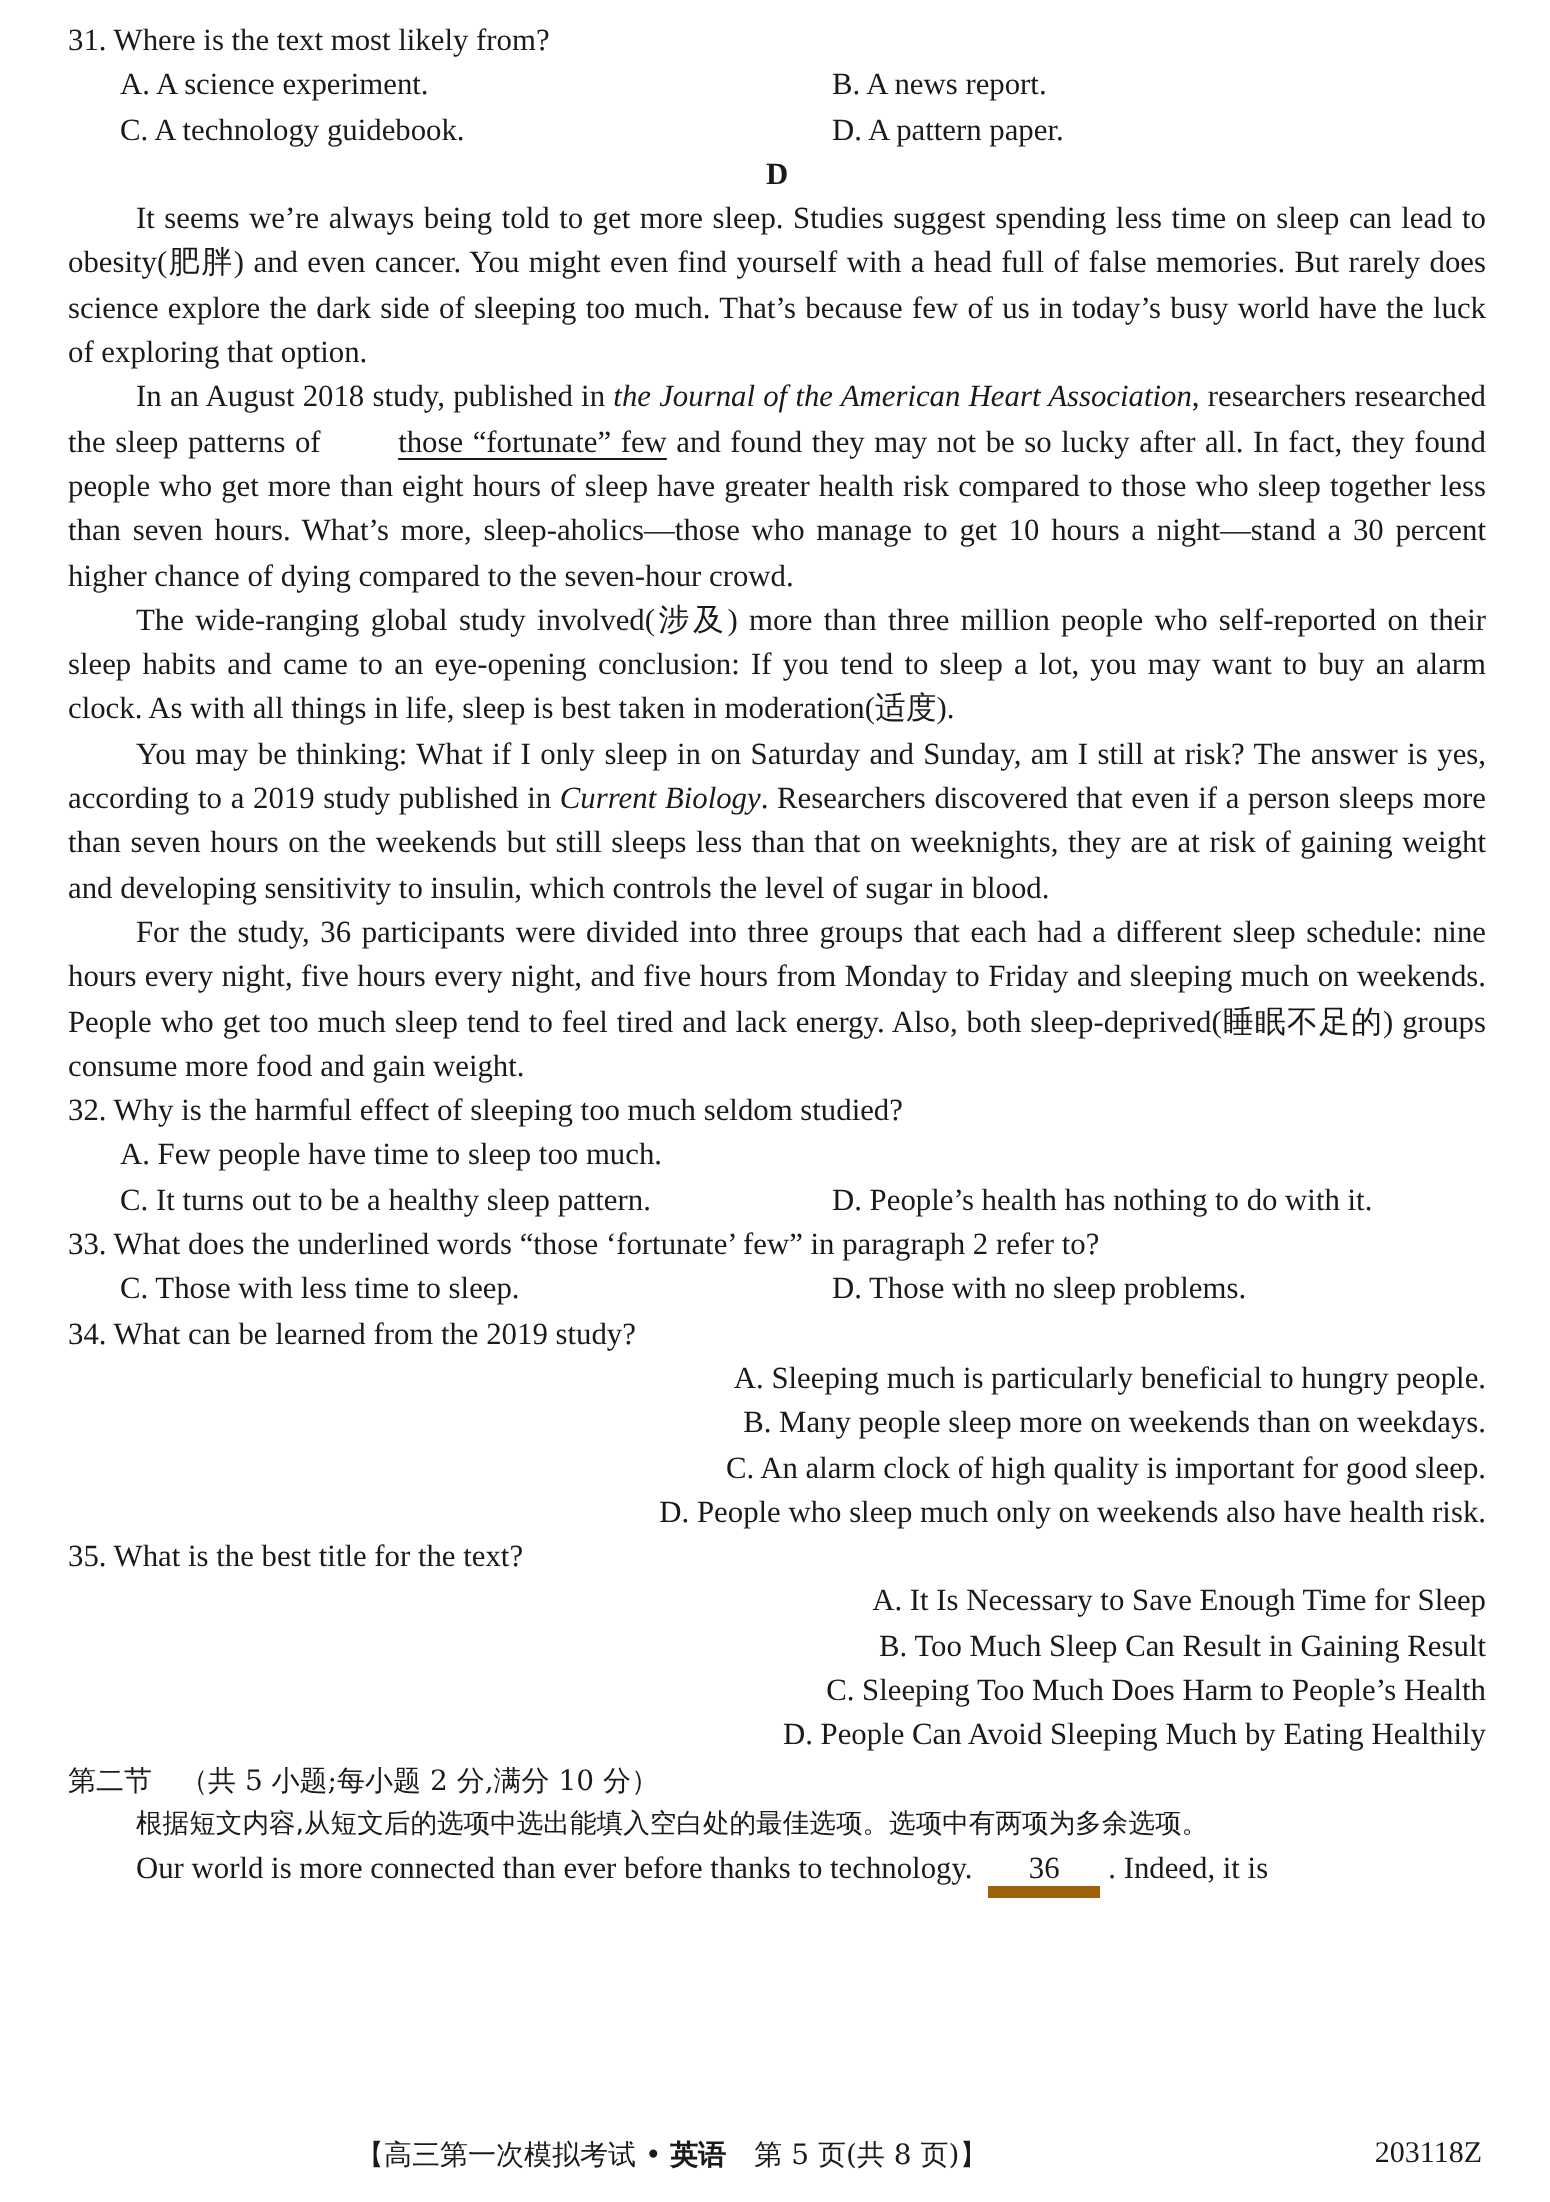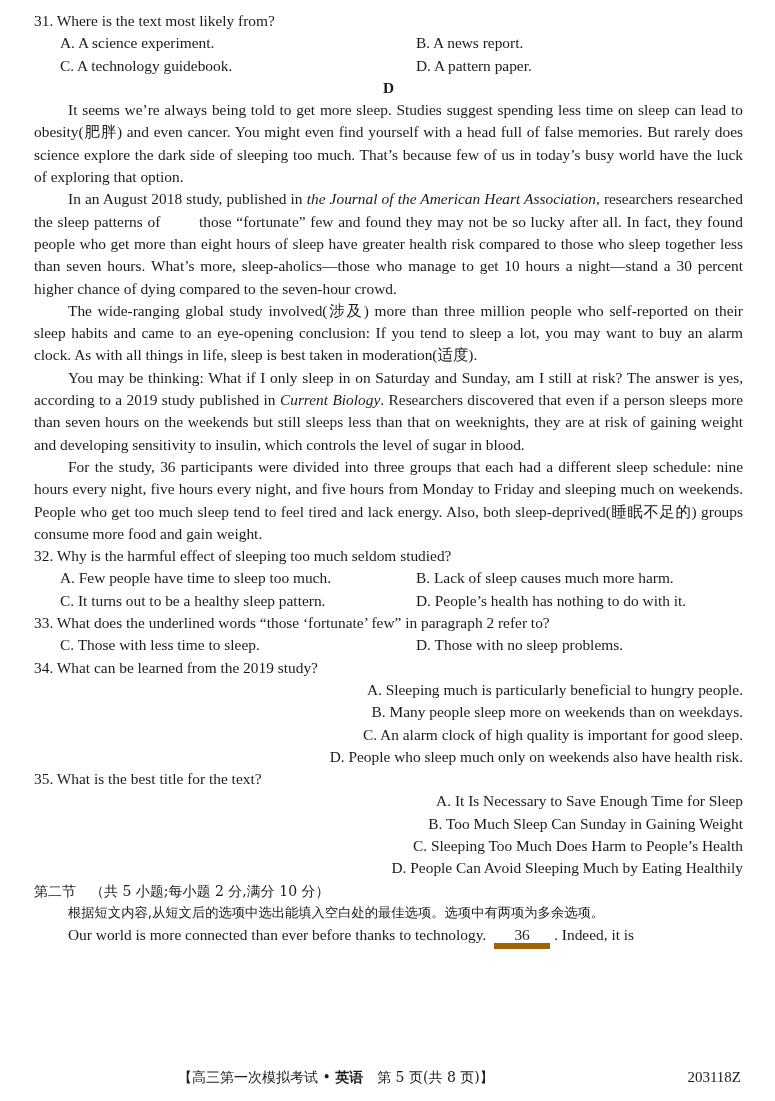--- a/index.html
+++ b/index.html
@@ -11,21 +11,21 @@
   .page { position: absolute; left: 34px; top: 10px; width: 709px; }
   .line { height: 22.3px; line-height: 22.3px; white-space: nowrap; }
   .q { }
   .opt-row { display: flex; padding-left: 26px; height: 22.3px; line-height: 22.3px; }
   .opt-row .col1 { width: 356px; white-space: nowrap; }
   .opt-row .col2 { white-space: nowrap; }
   .opt-single { padding-left: 26px; height: 22.3px; line-height: 22.3px; white-space: nowrap; text-align: right; }
   .sec-title { text-align: center; font-weight: bold; height: 22.3px; line-height: 22.3px; }
   .para { text-align: justify; line-height: 22.3px; margin: 0; }
   .indent { display: inline-block; width: 34px; }
-  .underline { text-underline-offset: 3px; margin-left: 34px; }
+  .underline { text-decoration: underline; text-underline-offset: 3px; margin-left: 34px; }
   i { font-style: italic; }
   .section2 { height: 22.3px; line-height: 22.3px; white-space: nowrap; font-family: "DejaVu Serif", serif; font-size: 14px; }
   .instr { padding-left: 34px; height: 22.3px; line-height: 22.3px; white-space: nowrap; font-family: "DejaVu Sans", sans-serif; font-size: 13.3px; }
   .last-line { padding-left: 34px; height: 22.3px; line-height: 22.3px; white-space: nowrap; }
   .blank { display: inline-block; width: 56px; border-bottom: 6px solid #a16207; text-align: center; line-height: 16px; margin: 0 4px; }
   .footer { position: absolute; top: 1069px; left: 0; width: 775px; height: 22px; }
   .footer-center { position: absolute; left: 178px; top: 0; font-family: "DejaVu Serif", serif; font-size: 14px; white-space: nowrap; }
   .footer-center b { font-family: Liberation Sans, sans-serif; font-weight: bold; }
   .footer-code { position: absolute; right: 34px; top: 0; font-size: 15px; }
 </style>
@@ -48,42 +48,41 @@
 
   <p class="para"><span class="indent"></span><span>It seems we’re always being told to get more sleep. Studies suggest spending less time on sleep can lead to obesity(肥胖) and even cancer. You might even find yourself with a head full of false memories. But rarely does science explore the dark side of sleeping too much. That’s because few of us in today’s busy world have the luck of exploring that option.</span></p>
   <p class="para"><span class="indent"></span><span>In an August 2018 study, published in </span><i>the Journal of the American Heart Association</i><span>, researchers researched the sleep patterns of </span><span class="underline">those “fortunate” few</span><span> and found they may not be so lucky after all. In fact, they found people who get more than eight hours of sleep have greater health risk compared to those who sleep together less than seven hours. What’s more, sleep-aholics—those who manage to get 10 hours a night—stand a 30 percent higher chance of dying compared to the seven-hour crowd.</span></p>
   <p class="para"><span class="indent"></span><span>The wide-ranging global study involved(涉及) more than three million people who self-reported on their sleep habits and came to an eye-opening conclusion: If you tend to sleep a lot, you may want to buy an alarm clock. As with all things in life, sleep is best taken in moderation(适度).</span></p>
   <p class="para"><span class="indent"></span><span>You may be thinking: What if I only sleep in on Saturday and Sunday, am I still at risk? The answer is yes, according to a 2019 study published in </span><i>Current Biology</i><span>. Researchers discovered that even if a person sleeps more than seven hours on the weekends but still sleeps less than that on weeknights, they are at risk of gaining weight and developing sensitivity to insulin, which controls the level of sugar in blood.</span></p>
   <p class="para"><span class="indent"></span><span>For the study, 36 participants were divided into three groups that each had a different sleep schedule: nine hours every night, five hours every night, and five hours from Monday to Friday and sleeping much on weekends. People who get too much sleep tend to feel tired and lack energy. Also, both sleep-deprived(睡眠不足的) groups consume more food and gain weight.</span></p>
 
   <div class="line q">32. Why is the harmful effect of sleeping too much seldom studied?</div>
   <div class="opt-row">
     <span class="col1">A. Few people have time to sleep too much.</span>
-    <span class="col2">B. Lack of sleep causes much more harm.</span>
   </div>
   <div class="opt-row">
     <span class="col1">C. It turns out to be a healthy sleep pattern.</span>
     <span class="col2">D. People’s health has nothing to do with it.</span>
   </div>
 
   <div class="line q">33. What does the underlined words “those ‘fortunate’ few” in paragraph 2 refer to?</div>
   <div class="opt-row">
     <span class="col1">C. Those with less time to sleep.</span>
     <span class="col2">D. Those with no sleep problems.</span>
   </div>
 
   <div class="line q">34. What can be learned from the 2019 study?</div>
   <div class="opt-single">A. Sleeping much is particularly beneficial to hungry people.</div>
   <div class="opt-single">B. Many people sleep more on weekends than on weekdays.</div>
   <div class="opt-single">C. An alarm clock of high quality is important for good sleep.</div>
   <div class="opt-single">D. People who sleep much only on weekends also have health risk.</div>
 
   <div class="line q">35. What is the best title for the text?</div>
   <div class="opt-single">A. It Is Necessary to Save Enough Time for Sleep</div>
-  <div class="opt-single">B. Too Much Sleep Can Sunday in Gaining Weight</div>
+  <div class="opt-single">B. Too Much Sleep Can Result in Gaining Result</div>
   <div class="opt-single">C. Sleeping Too Much Does Harm to People’s Health</div>
   <div class="opt-single">D. People Can Avoid Sleeping Much by Eating Healthily</div>
 
   <div class="section2">第二节　（共 5 小题;每小题 2 分,满分 10 分）</div>
   <div class="instr">根据短文内容,从短文后的选项中选出能填入空白处的最佳选项。选项中有两项为多余选项。</div>
   <div class="last-line"><span>Our world is more connected than ever before thanks to technology.</span> <span class="blank">36</span><span>. Indeed, it is</span></div>
 </div>
 
 <div class="footer">
   <div class="footer-center"><span>【高三第一次模拟考试 • </span><b>英语</b><span>　第 5 页(共 8 页)】</span></div>

